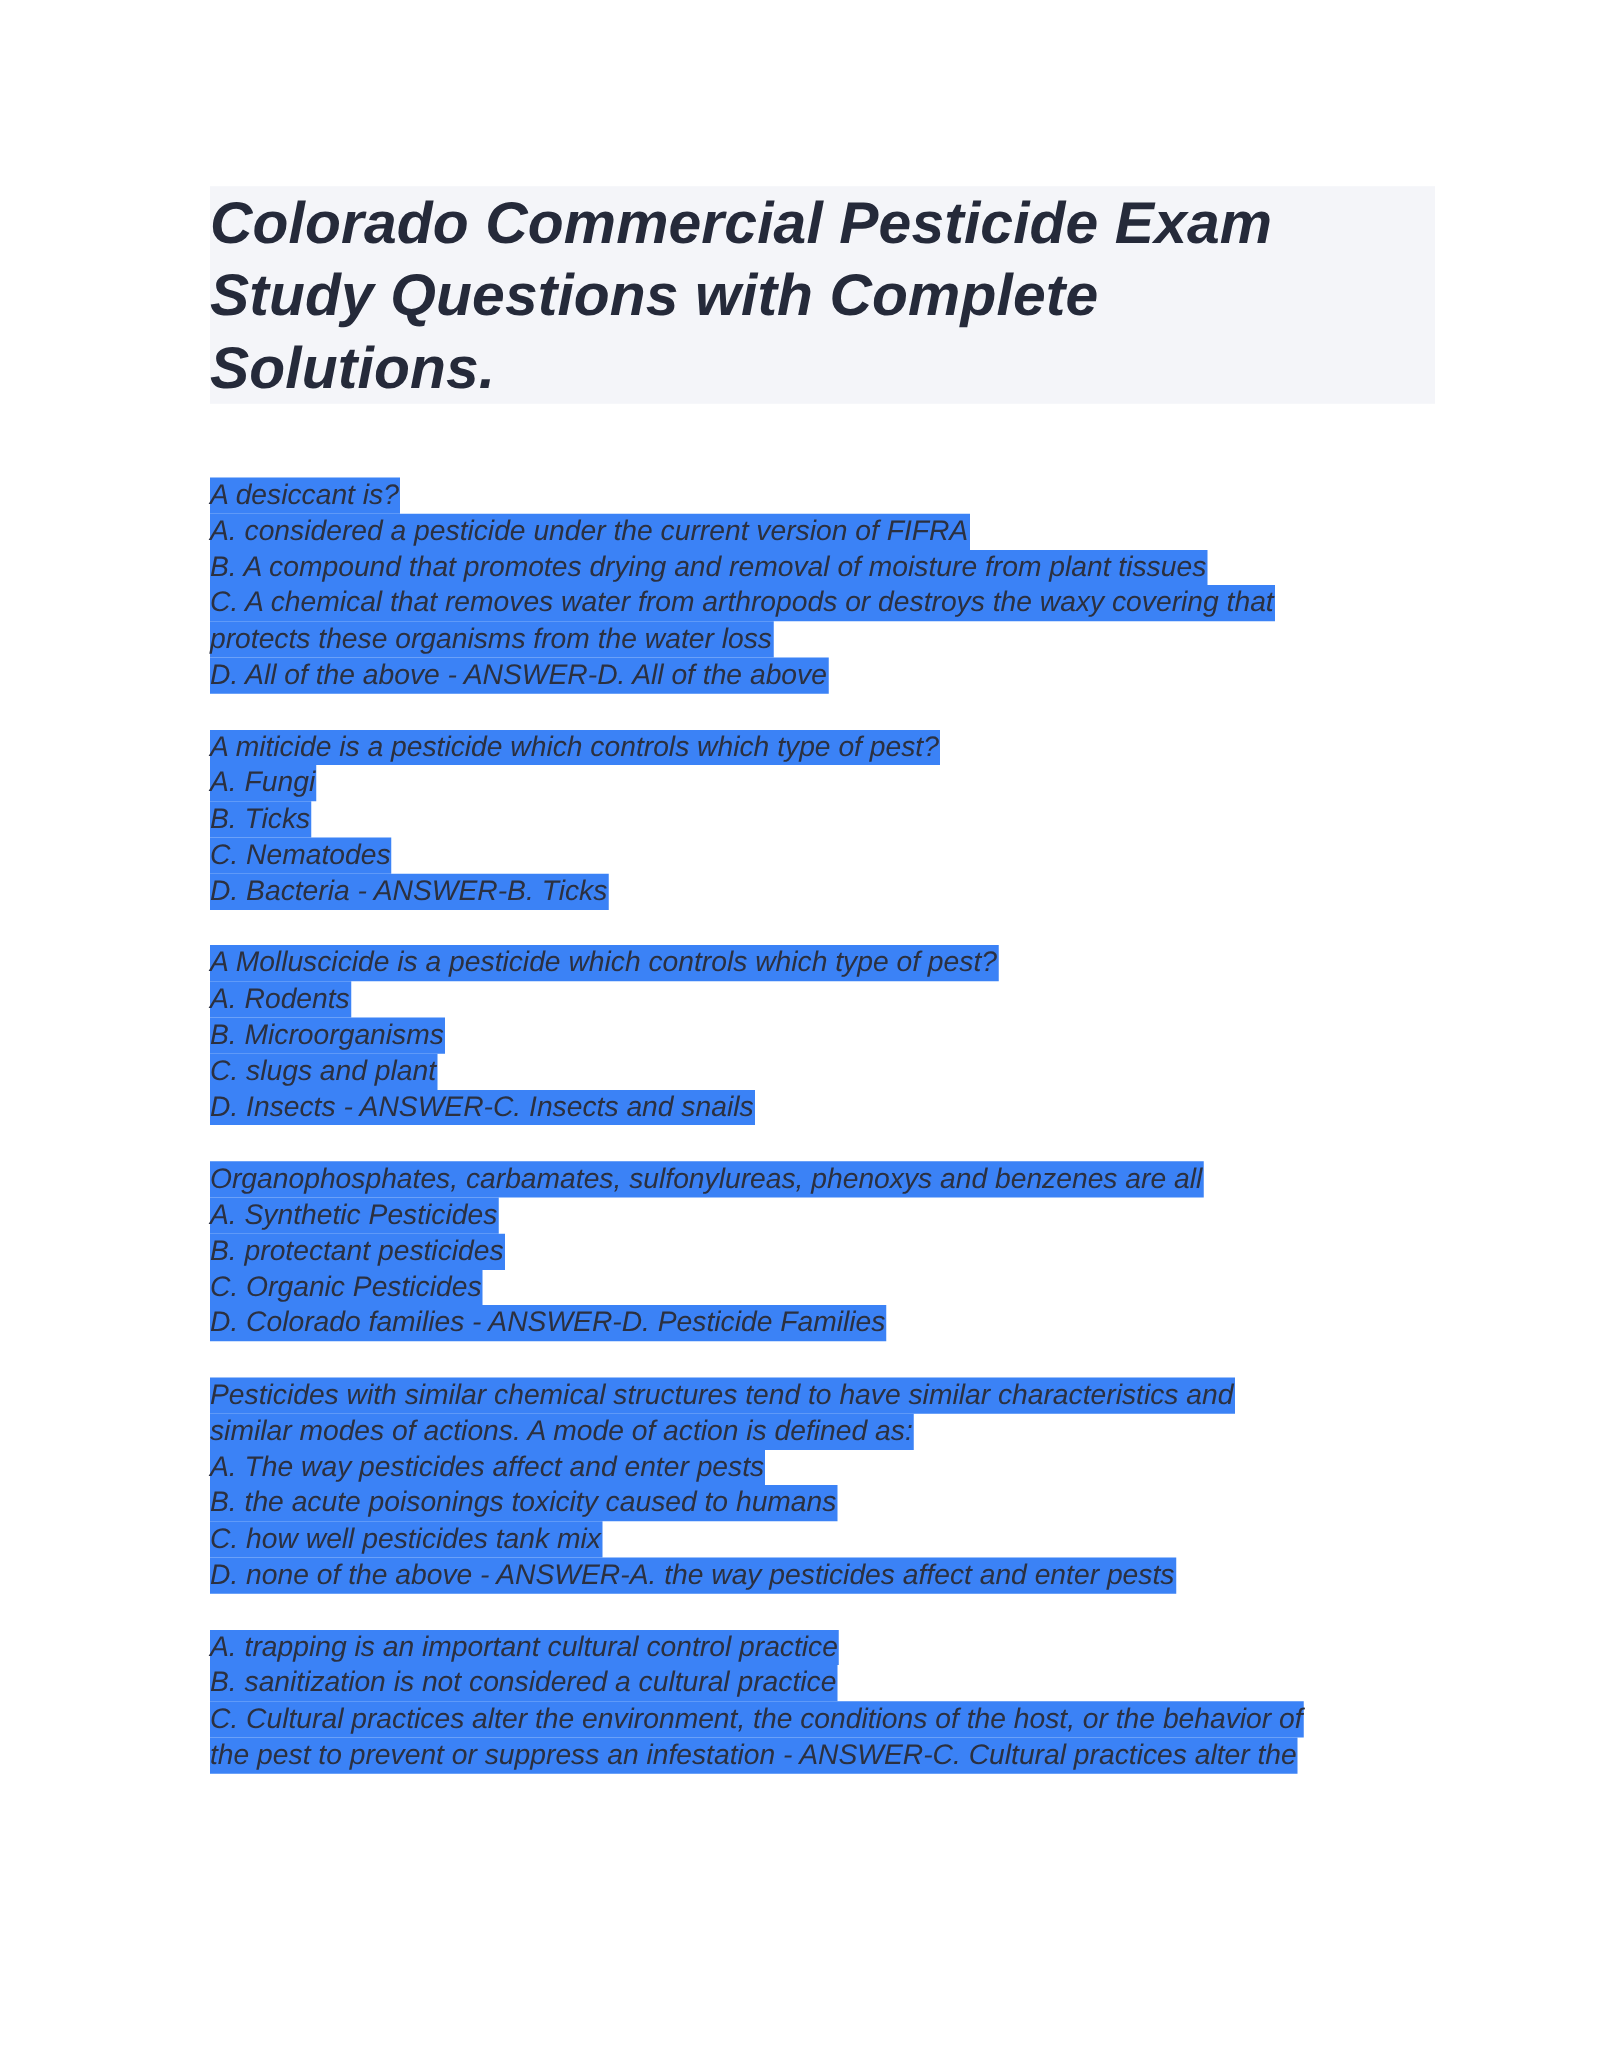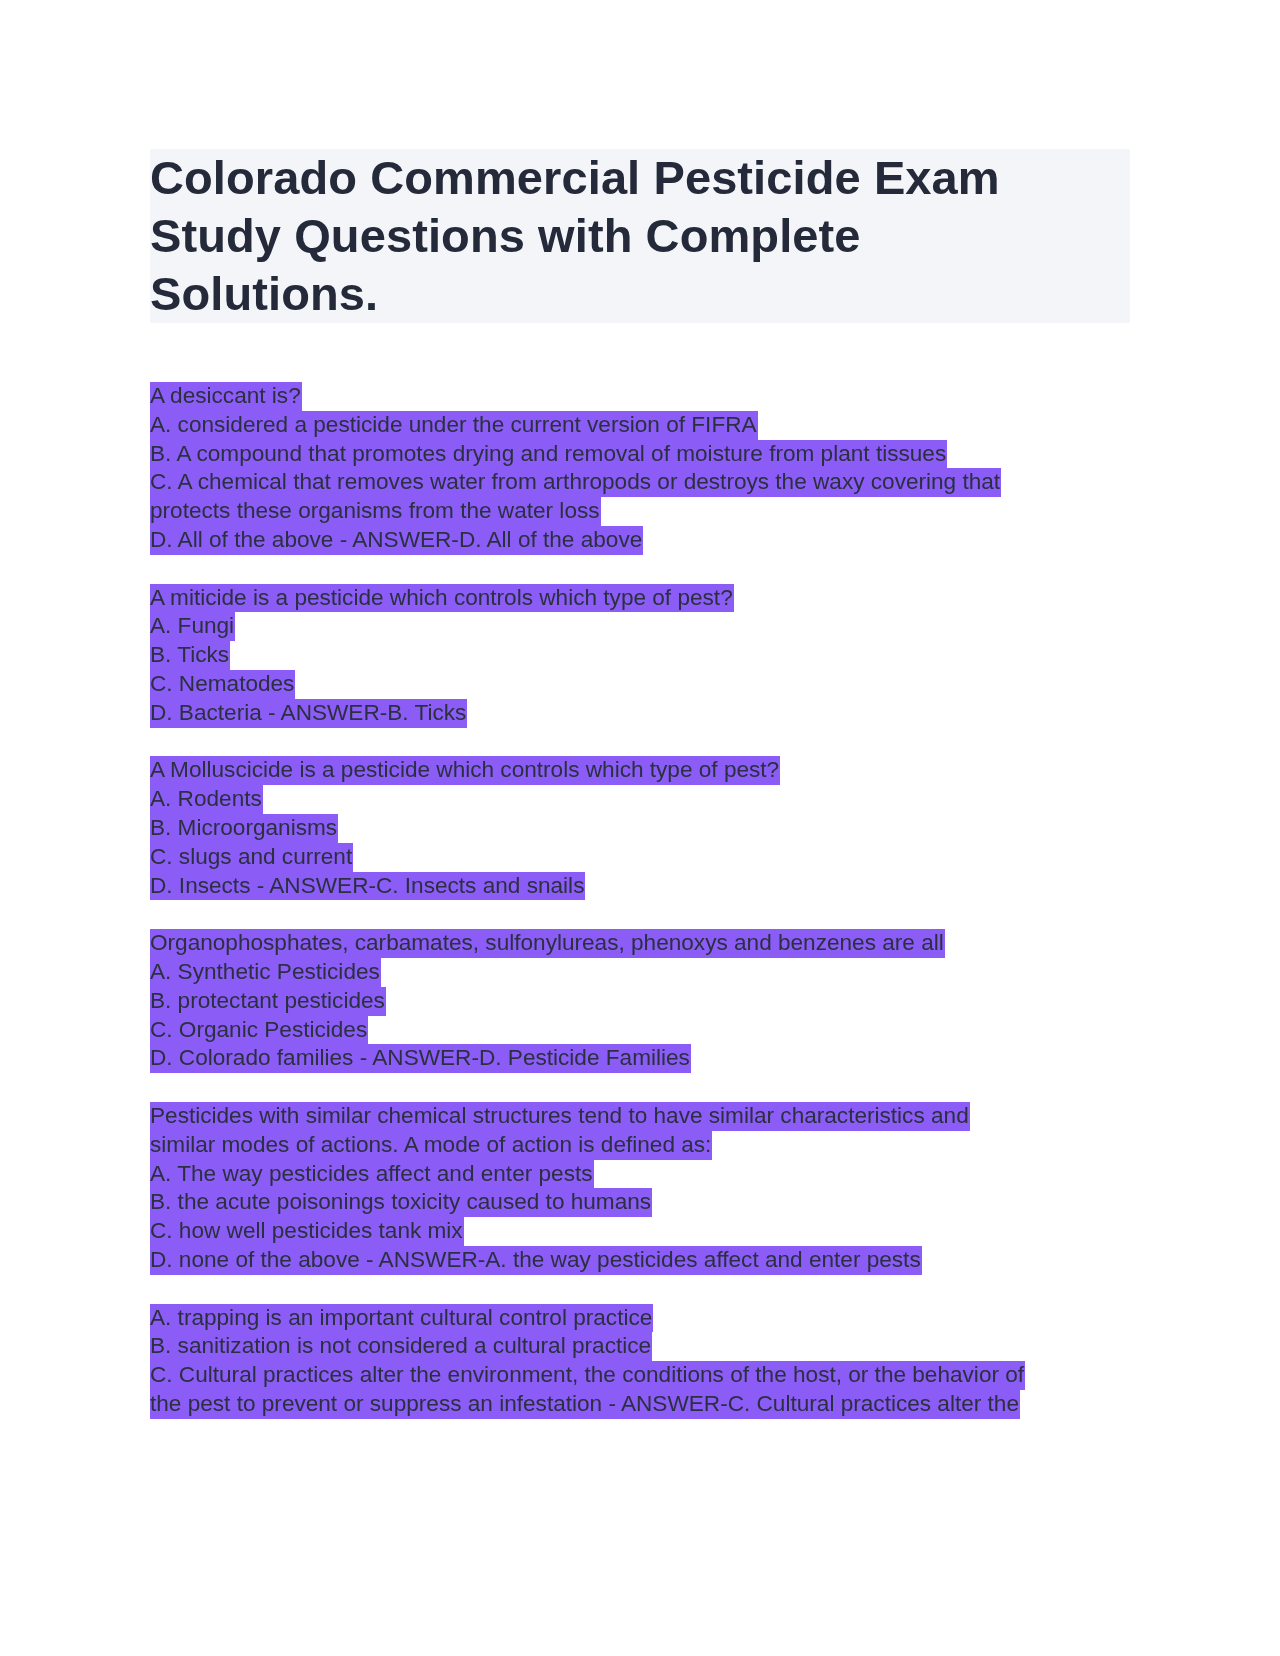--- a/index.html
+++ b/index.html
@@ -9,23 +9,24 @@
     }
     body {
       width: 1280px;
       height: 1656px;
       position: relative;
       overflow: hidden;
       font-family: "Liberation Sans", "DejaVu Sans", sans-serif;
     }
     .page {
       position: absolute;
-      left: 150px;
+      left: 168px;
       top: 149px;
       width: 982px;
+      font-style: italic;
     }
     .doc-title {
       margin: 0;
       padding: 0 0 0 0;
       background: #f4f5f9;
       color: #252a3a;
       font-weight: bold;
       font-size: 47px;
       line-height: 58px;
       width: 980px;
@@ -44,21 +45,21 @@
     }
     .qa-block {
       margin: 0 0 28.8px 0;
     }
     .line {
       display: block;
       height: 28.8px;
       white-space: nowrap;
     }
     .line span {
-      background: #8b5cf6;
+      background: #3b82f6;
       display: inline-block;
       height: 28.8px;
       padding-right: 1px;
     }
   </style>
 </head>
 <body>
 
 <div class="page">
   <h1 class="doc-title">
@@ -83,21 +84,21 @@
       <div class="line"><span>A. Fungi</span></div>
       <div class="line"><span>B. Ticks</span></div>
       <div class="line"><span>C. Nematodes</span></div>
       <div class="line"><span>D. Bacteria - ANSWER-B. Ticks</span></div>
     </div>
 
     <div class="qa-block">
       <div class="line"><span>A Molluscicide is a pesticide which controls which type of pest?</span></div>
       <div class="line"><span>A. Rodents</span></div>
       <div class="line"><span>B. Microorganisms</span></div>
-      <div class="line"><span>C. slugs and current</span></div>
+      <div class="line"><span>C. slugs and plant</span></div>
       <div class="line"><span>D. Insects - ANSWER-C. Insects and snails</span></div>
     </div>
 
     <div class="qa-block">
       <div class="line"><span>Organophosphates, carbamates, sulfonylureas, phenoxys and benzenes are all</span></div>
       <div class="line"><span>A. Synthetic Pesticides</span></div>
       <div class="line"><span>B. protectant pesticides</span></div>
       <div class="line"><span>C. Organic Pesticides</span></div>
       <div class="line"><span>D. Colorado families - ANSWER-D. Pesticide Families</span></div>
     </div>

